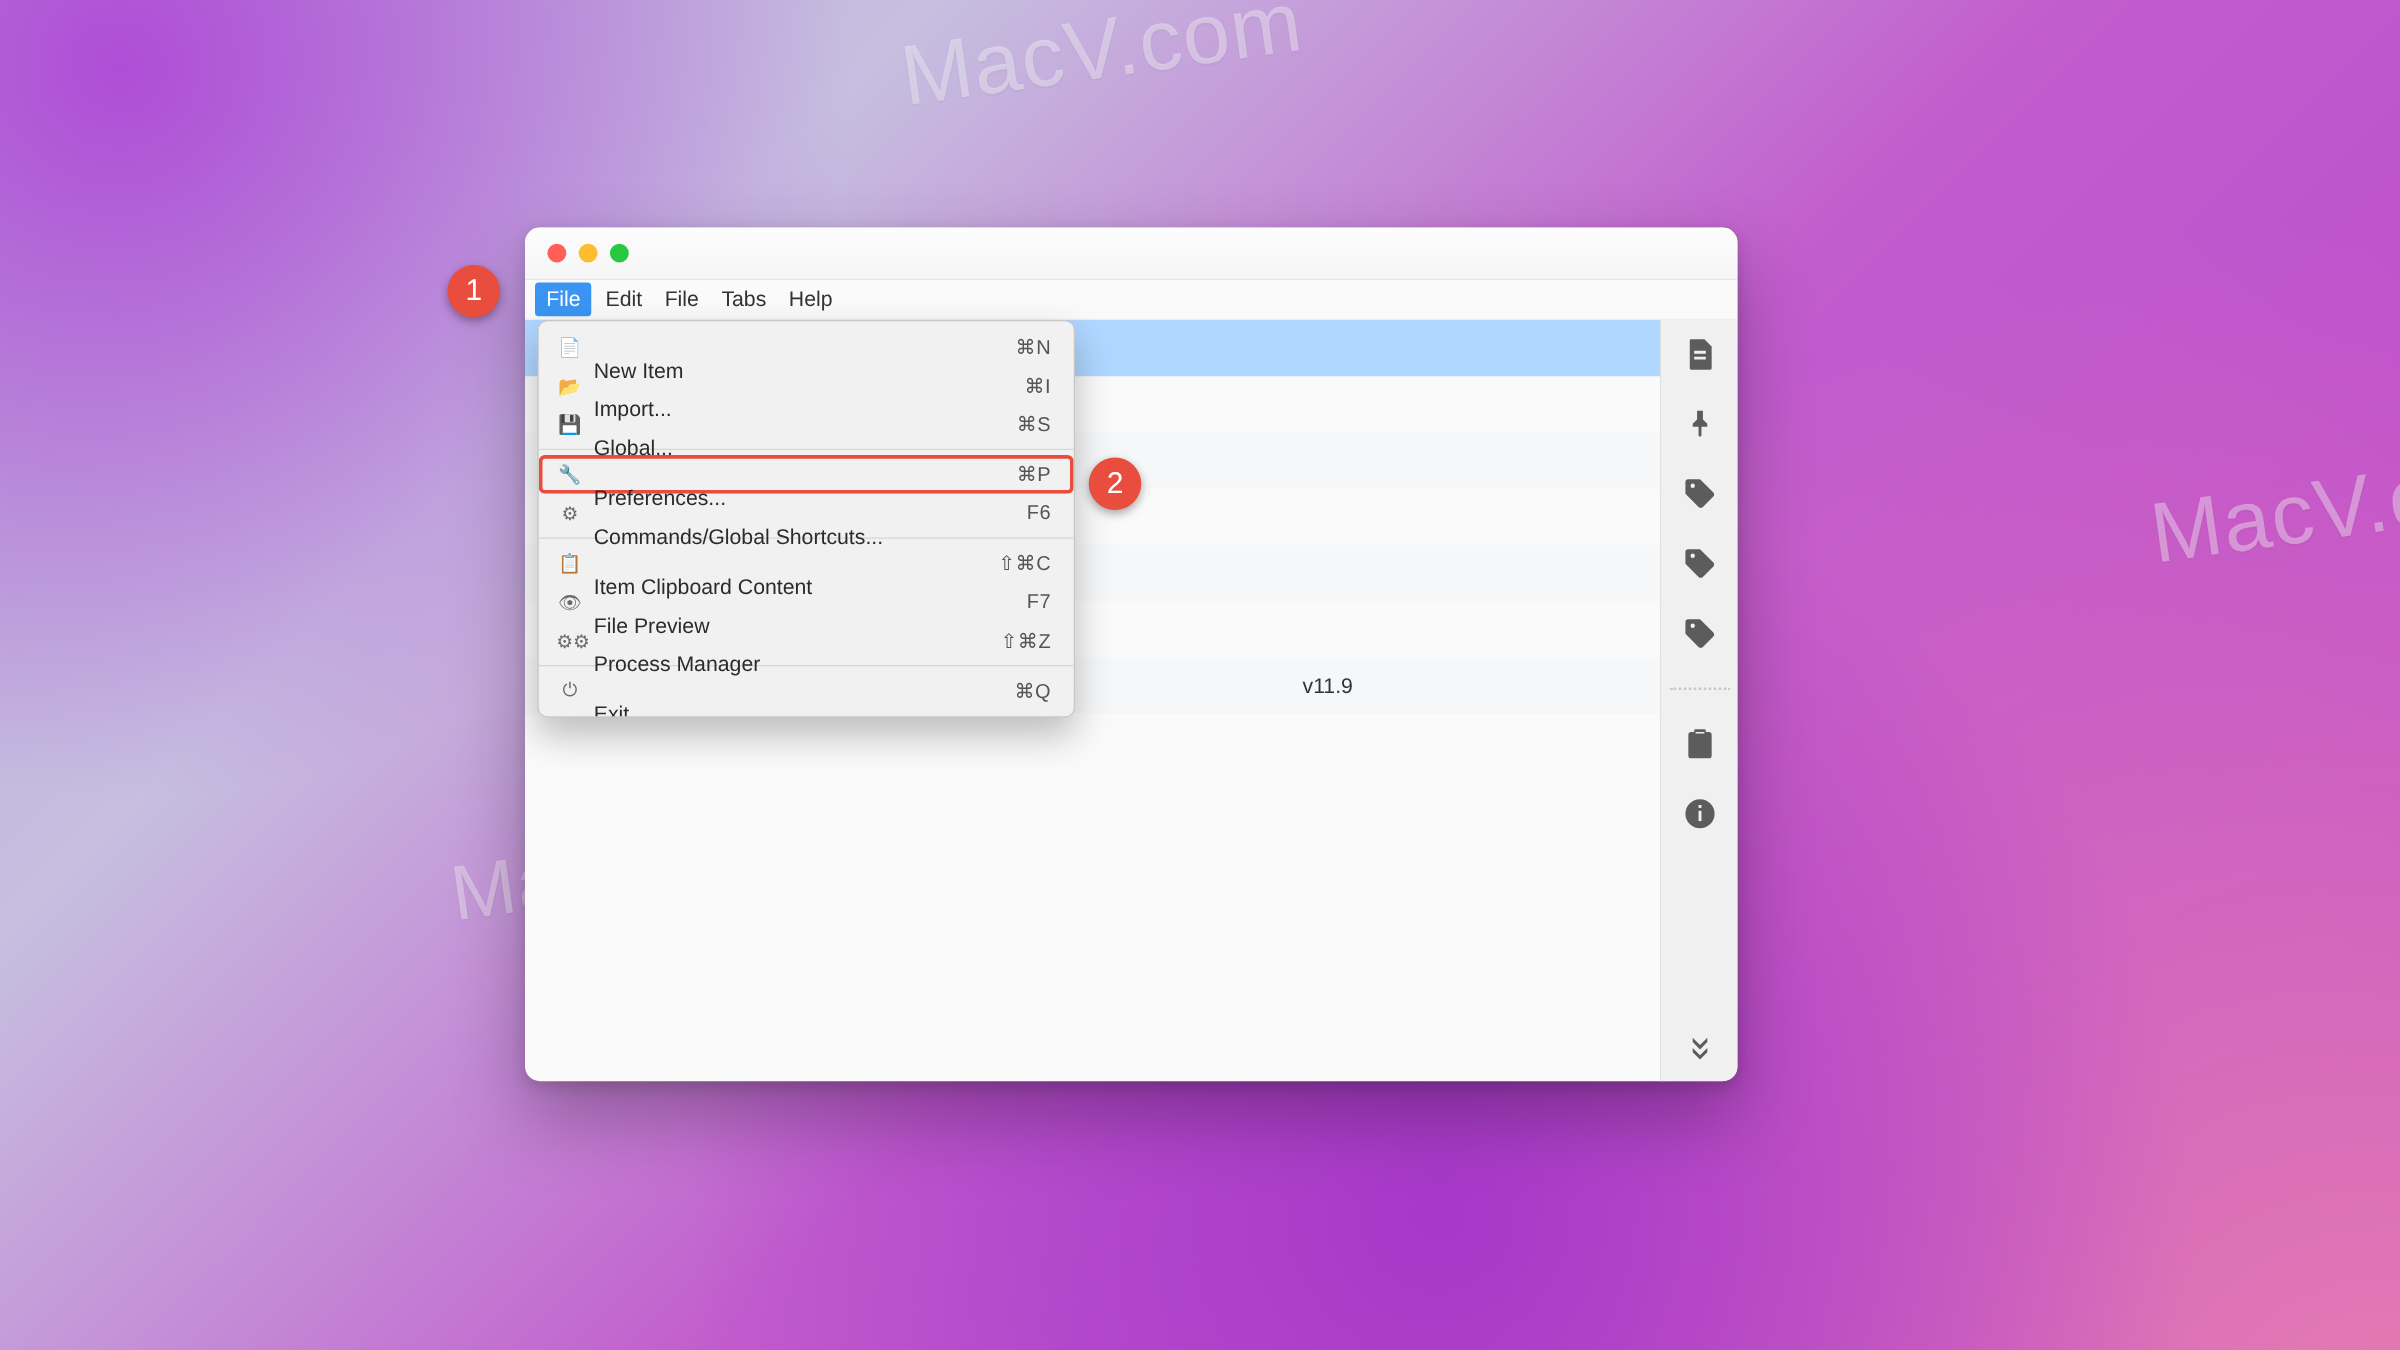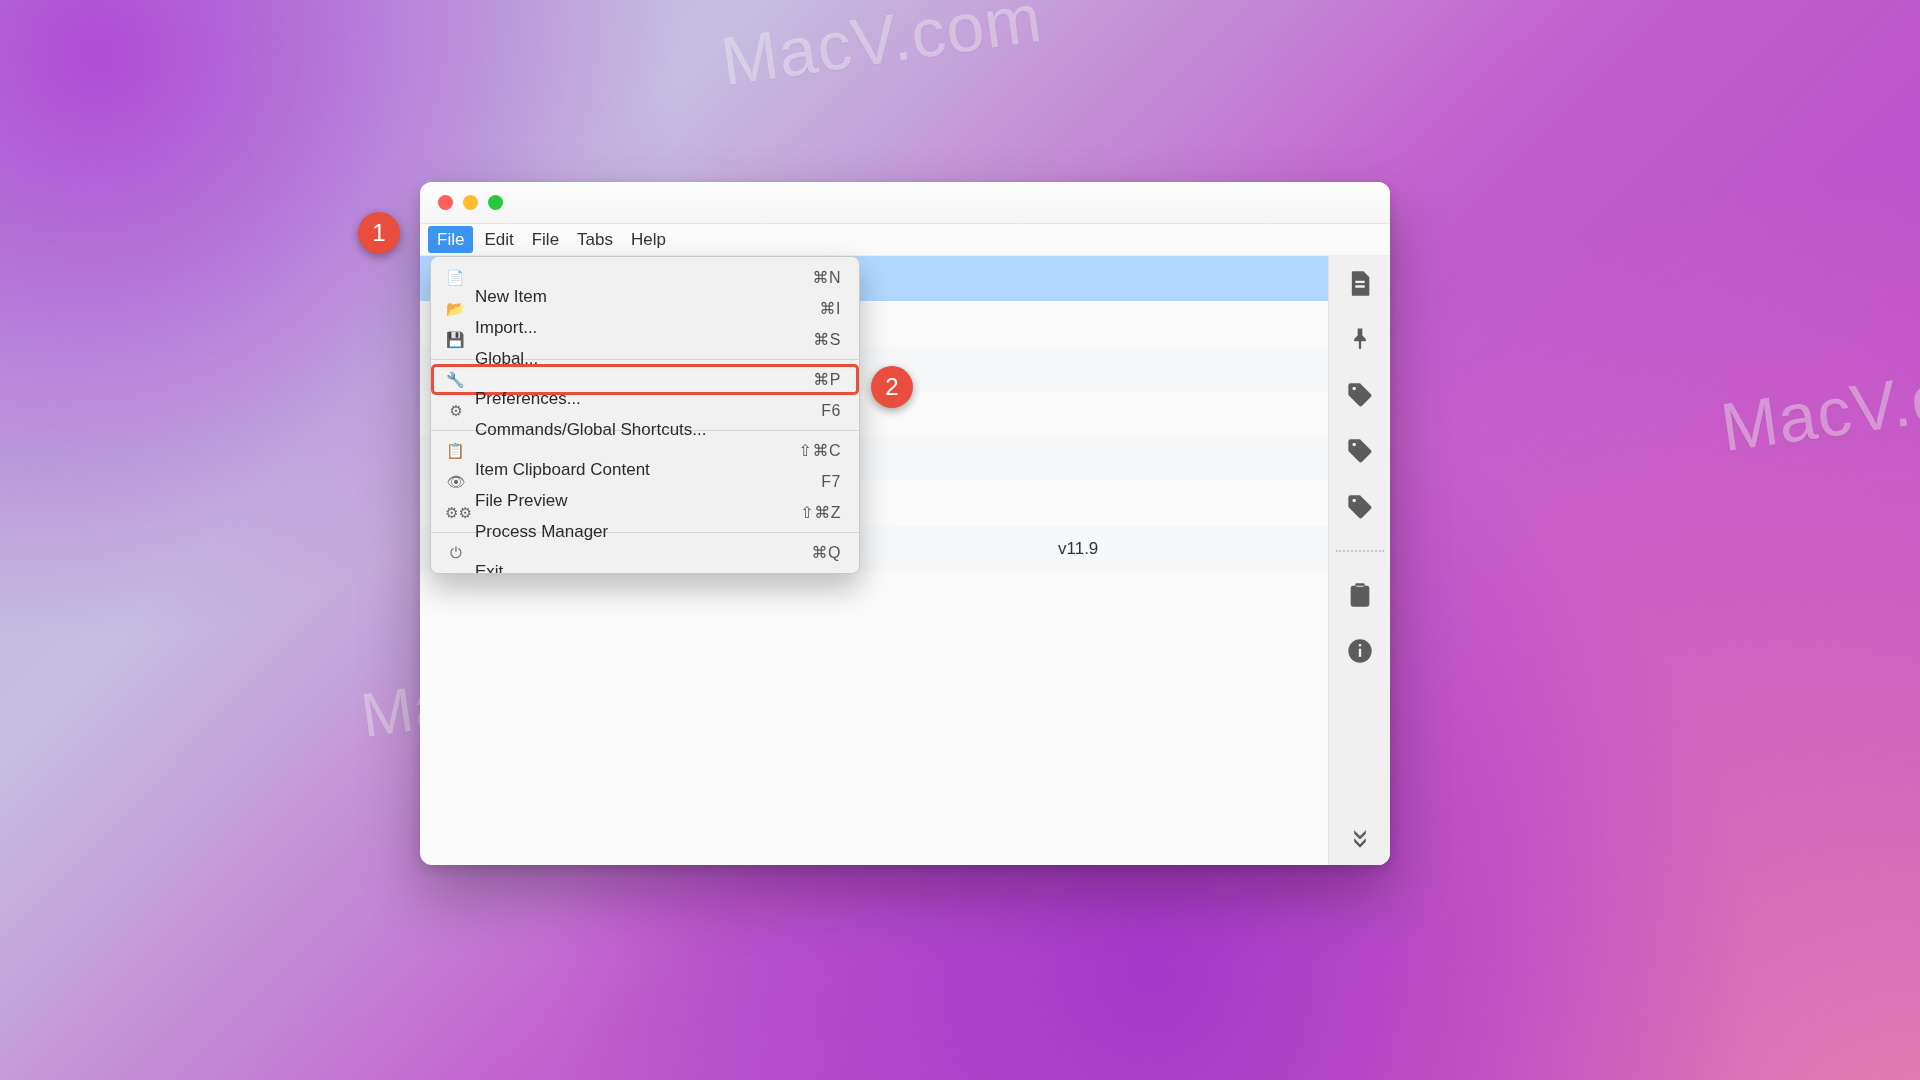--- a/index.html
+++ b/index.html
@@ -39,21 +39,21 @@
     .sb-expand { margin-top:auto; margin-bottom:14px; }
     .dropdown { position:absolute; left:10px; top:0px; width:430px; background:#f1f1f1;
       border:1px solid #c8c8c8; border-radius:8px; box-shadow:0 14px 30px rgba(0,0,0,.25);
       padding:5px 0; z-index:10; overflow:hidden; }
     .dd-item { display:flex; align-items:center; height:31px; padding:0 18px 0 14px; font-size:17px; color:#2b2b2b; }
     .dd-item .ic { width:22px; text-align:center; margin-right:8px; color:#6a6a6a; font-size:15px; }
     .dd-item .lbl { flex:1;margin-top:38px; }
     .dd-item .sc { color:#555; font-size:16px; letter-spacing:.5px; }
     .dd-sep { height:1px; background:#d6d6d6; margin:4px 0; }
     .dd-highlight { box-shadow: inset 0 0 0 3px #e84d3d; border-radius:5px; }
-    .hint-text { position:absolute; left:638px; top:283px; font-size:17px; color:#333; z-index:2;text-align:right; }
+    .hint-text { position:absolute; left:622px; top:283px; font-size:17px; color:#333; z-index:2;text-align:right; }
     .callout { position:absolute; width:42px; height:42px; border-radius:50%; background:#e84d3d;
       color:#fff; font-size:24px; font-weight:500; display:flex; align-items:center; justify-content:center;
       box-shadow:0 3px 8px rgba(0,0,0,.35); z-index:60; }
   </style>
 </head>
 <body>
 
 <div class="watermark wm1">MacV.com</div>
 <div class="watermark wm2">MacV.co</div>
 <div class="watermark wm3">MacV.com</div>

